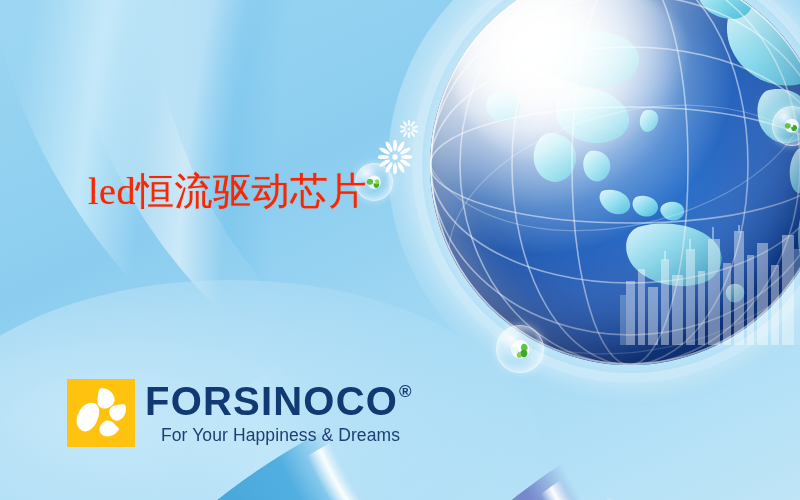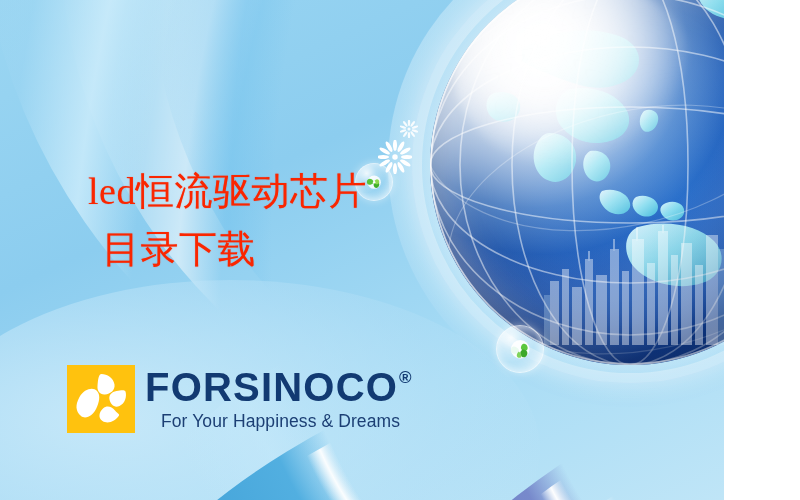--- a/index.html
+++ b/index.html
@@ -7,21 +7,21 @@
     margin: 0;
     padding: 0;
     background: #ffffff;
   }
   body {
     font-family: "Liberation Sans", sans-serif;
   }
 
   .banner {
     position: relative;
-    width: 724px;
+    width: 800px;
     height: 500px;
     overflow: hidden;
     background: linear-gradient(155deg, #9bd6f2 0%, #8ccdef 35%, #a8dcf5 70%, #bfe5f7 100%);
   }
 
   
   .bg-layer {
     position: absolute;
     inset: 0;
     overflow: hidden;
@@ -228,21 +228,21 @@
   }
   .headline .line-2 {
     display: block;
     padding-left: 14px;
   }
 
   
   .logo-lockup {
     position: absolute;
     left: 67px;
-    top: 365px;
+    top: 379px;
     display: flex;
     align-items: center;
     gap: 10px;
   }
   .logo-mark {
     width: 68px;
     height: 68px;
     background: #ffc20e;
     display: block;
     flex: 0 0 auto;
@@ -472,21 +472,20 @@
     <svg class="mini-globe" viewBox="0 0 40 40" aria-hidden="true">
       <circle cx="20" cy="20" r="12" fill="#ffffff" fill-opacity="0.85"></circle>
       <path d="M20 20 C15 13,8 14,8 20 C8 26,15 27,20 20 Z" fill="#5ec742"></path>
       <path d="M20 20 C27 16,32 23,27 28 C22 32,17 26,20 20 Z" fill="#3ca82c"></path>
       <circle cx="20" cy="20" r="2.2" fill="#ffffff"></circle>
     </svg>
   </div>
 
   <div class="headline">
     <span class="line-1">led恒流驱动芯片</span>
-    <span class="line-2">目录下载</span>
   </div>
 
   <div class="logo-lockup">
     <svg class="logo-mark" viewBox="0 0 68 68" aria-hidden="true">
       <rect x="0" y="0" width="68" height="68" fill="#ffc20e"></rect>
       <g fill="#ffffff">
 
         <path d="M34.5 9 C40 9,46.5 13,47.5 19.5 C48.3 25,43.5 29,38 29.5 C33 30,30 26,30.5 21 C31 15,31.5 9,34.5 9 Z"></path>
 
         <path d="M58.5 26.5 C60 31.5,58 38.5,52.5 41 C47.5 43.3,43.5 39.5,42.5 34.5 C41.6 30,44.5 27,49.5 26 C54 25.1,57.5 24.5,58.5 26.5 Z"></path>

